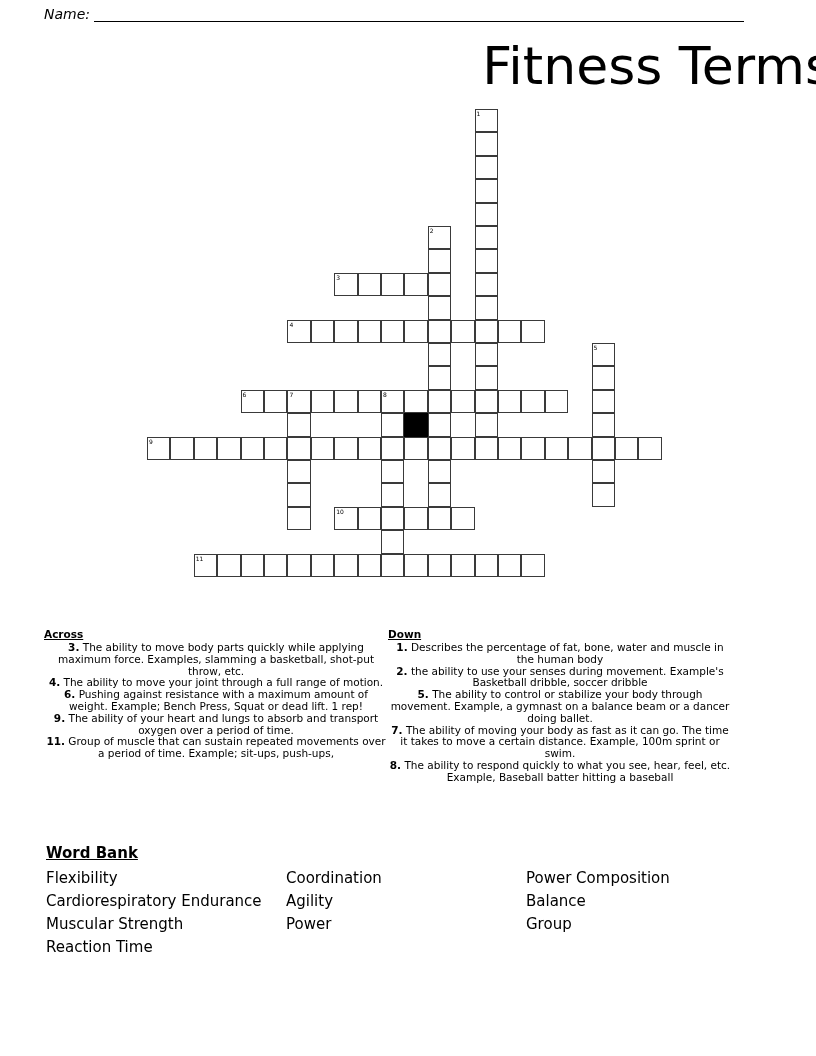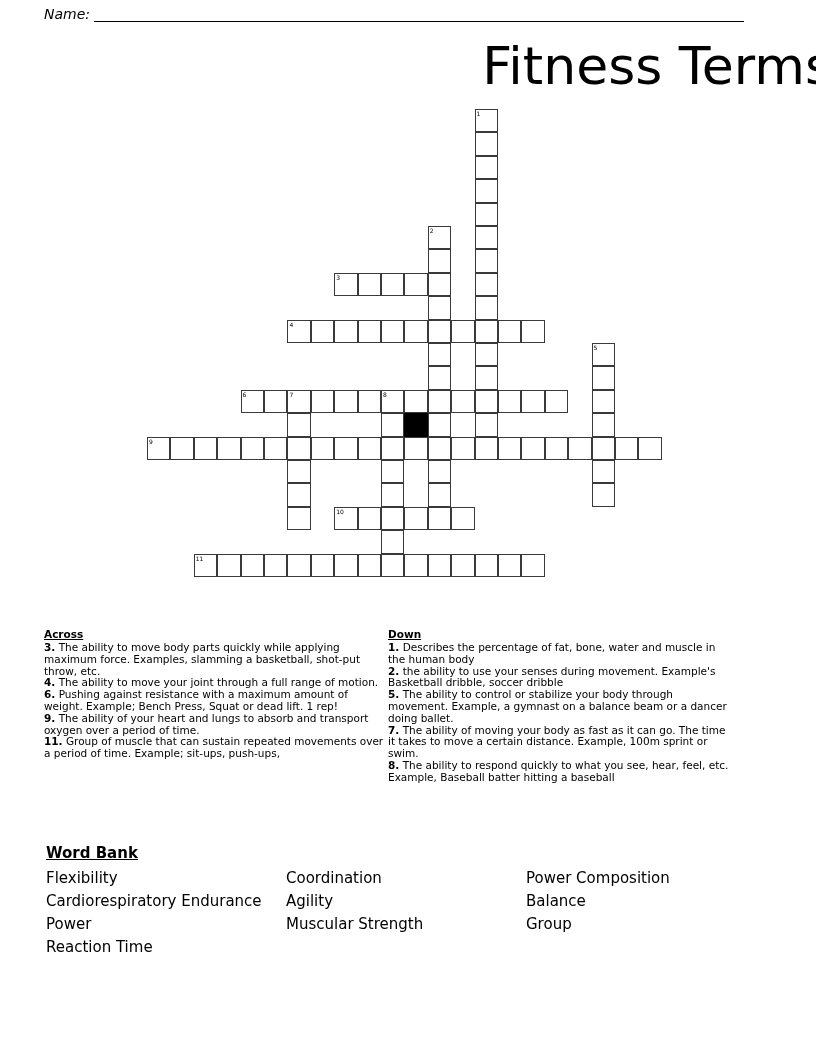--- a/index.html
+++ b/index.html
@@ -101,21 +101,21 @@
     font-size: 10.5px;
     line-height: 13px;
     font-weight: bold;
     text-decoration: underline;
     margin-bottom: 1px;
   }
   .clue {
     font-size: 10.5px;
     line-height: 11.8px;
     margin: 0 0 0 0;
-    text-align: left;
+    text-align: center;
   }
   .clue b {
     font-weight: bold;
   }
 
   
   #word-bank {
     position: absolute;
     left: 46px;
     top: 843px;
@@ -310,19 +310,19 @@
 
 <div id="word-bank">
   <div id="word-bank-heading">Word Bank</div>
   <div id="word-bank-grid">
       <div class="word">Flexibility</div>
       <div class="word">Coordination</div>
       <div class="word">Power Composition</div>
       <div class="word">Cardiorespiratory Endurance</div>
       <div class="word">Agility</div>
       <div class="word">Balance</div>
+      <div class="word">Muscular Strength</div>
       <div class="word">Power</div>
-      <div class="word">Muscular Strength</div>
       <div class="word">Group</div>
       <div class="word">Reaction Time</div>
       <div class="word empty"></div>
     </div>
 </div>
 
 </body></html>

